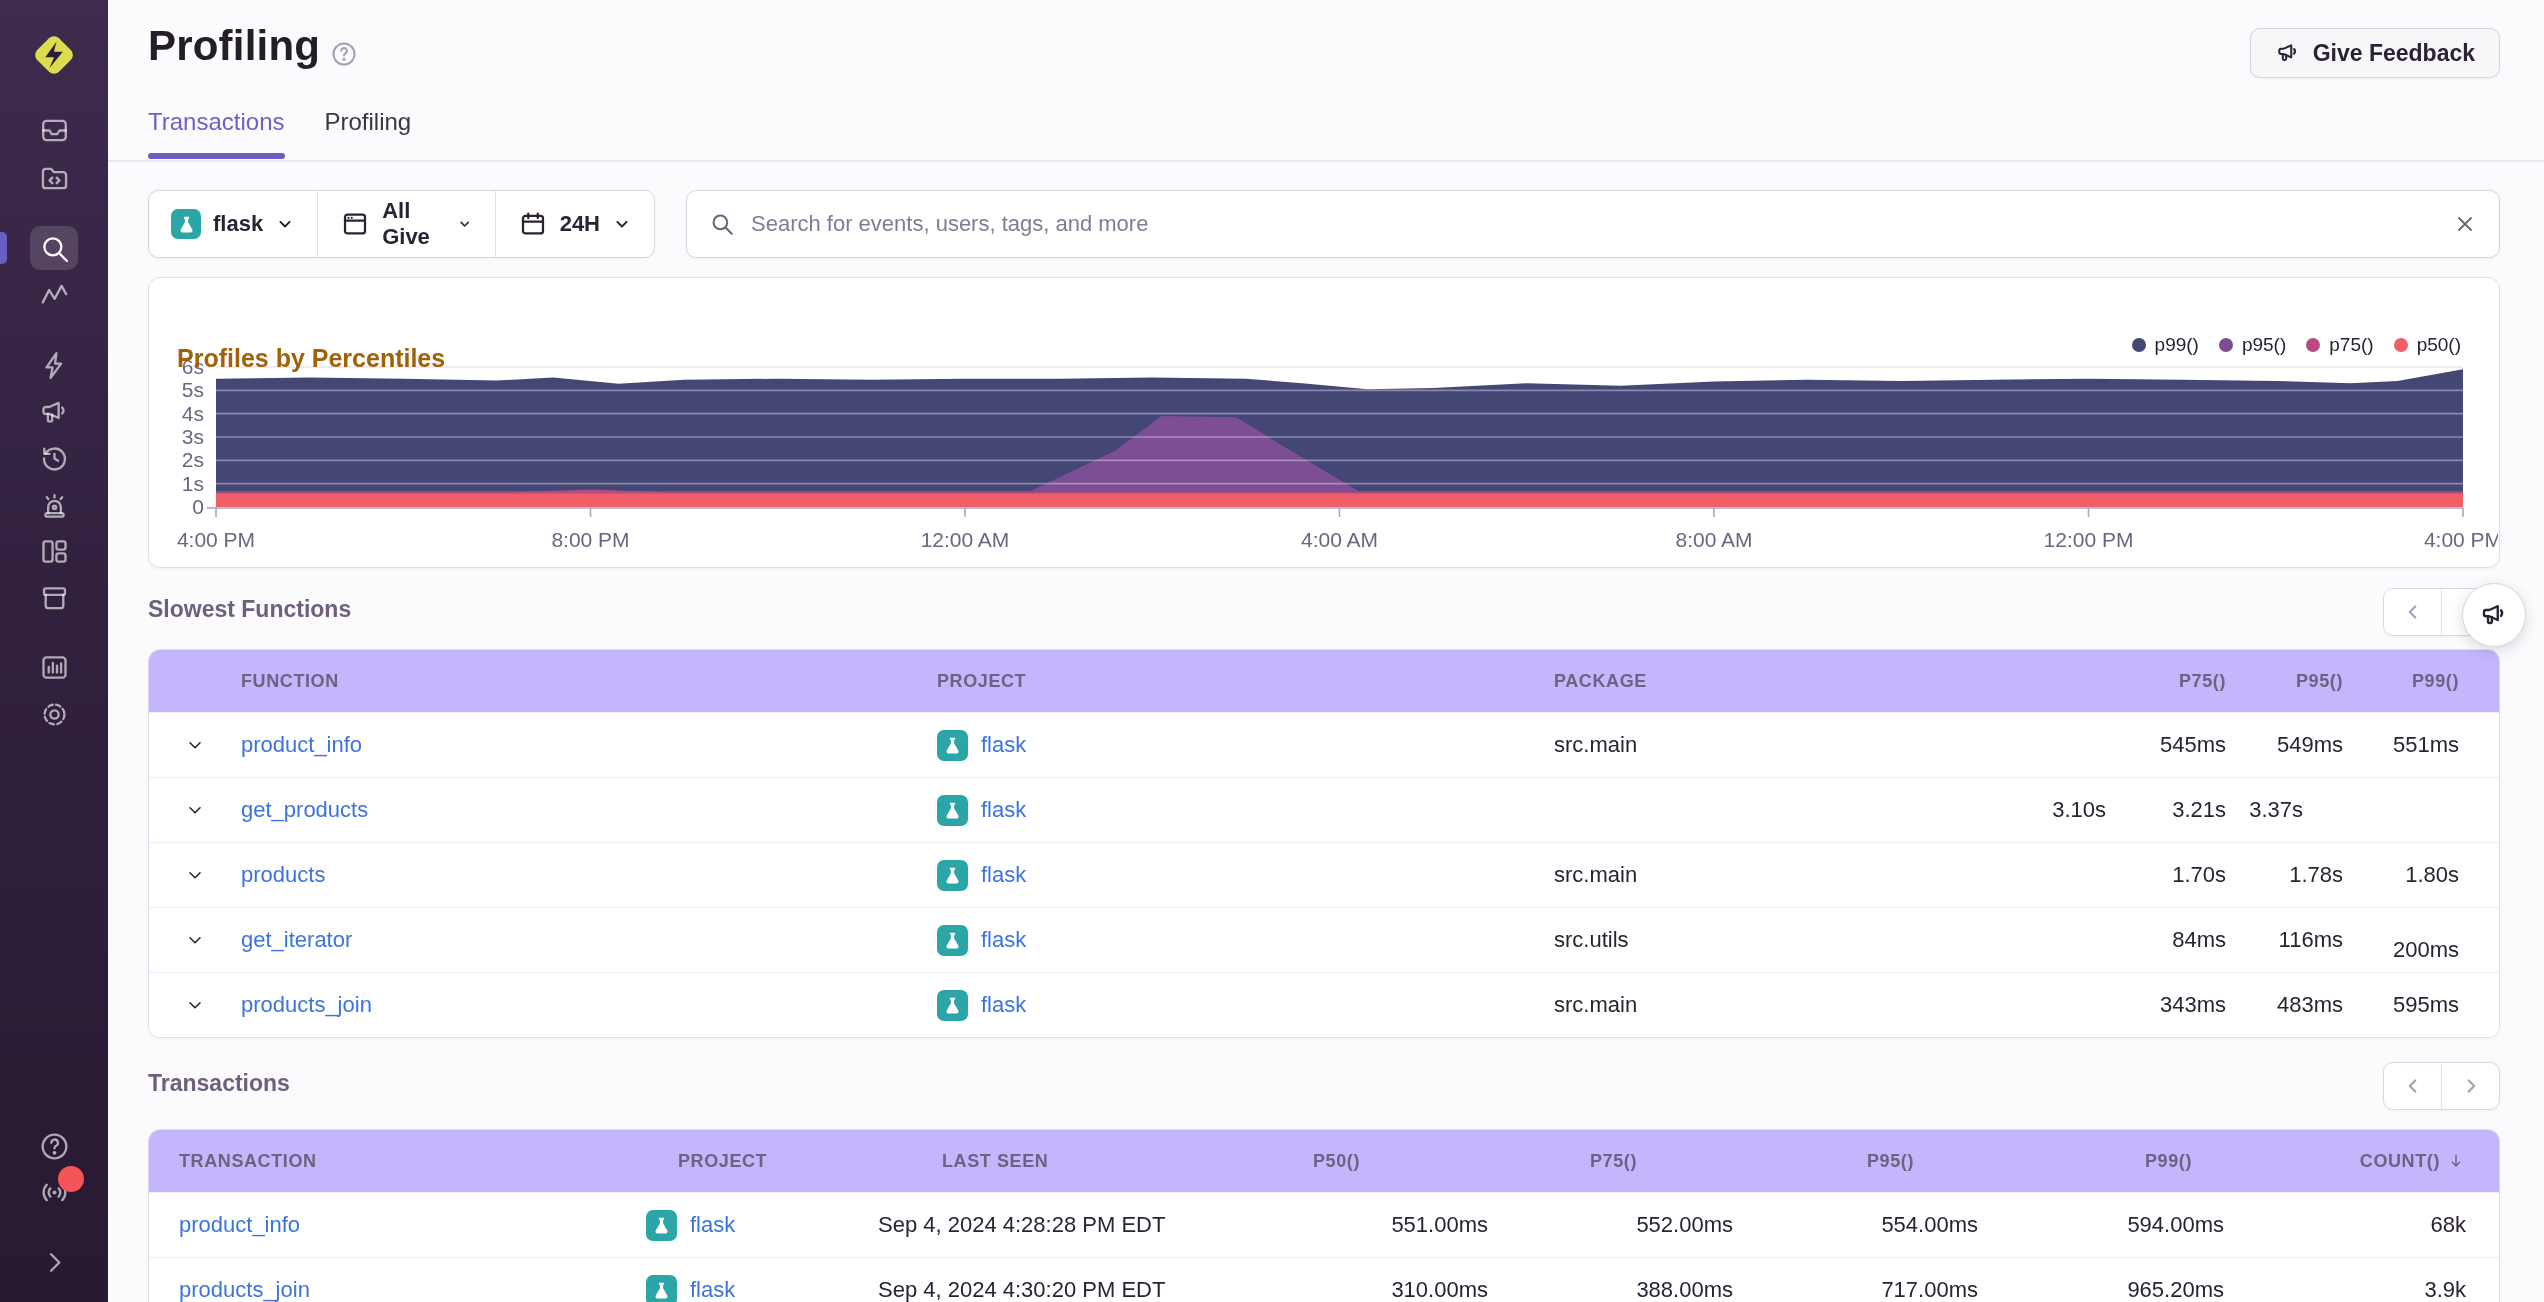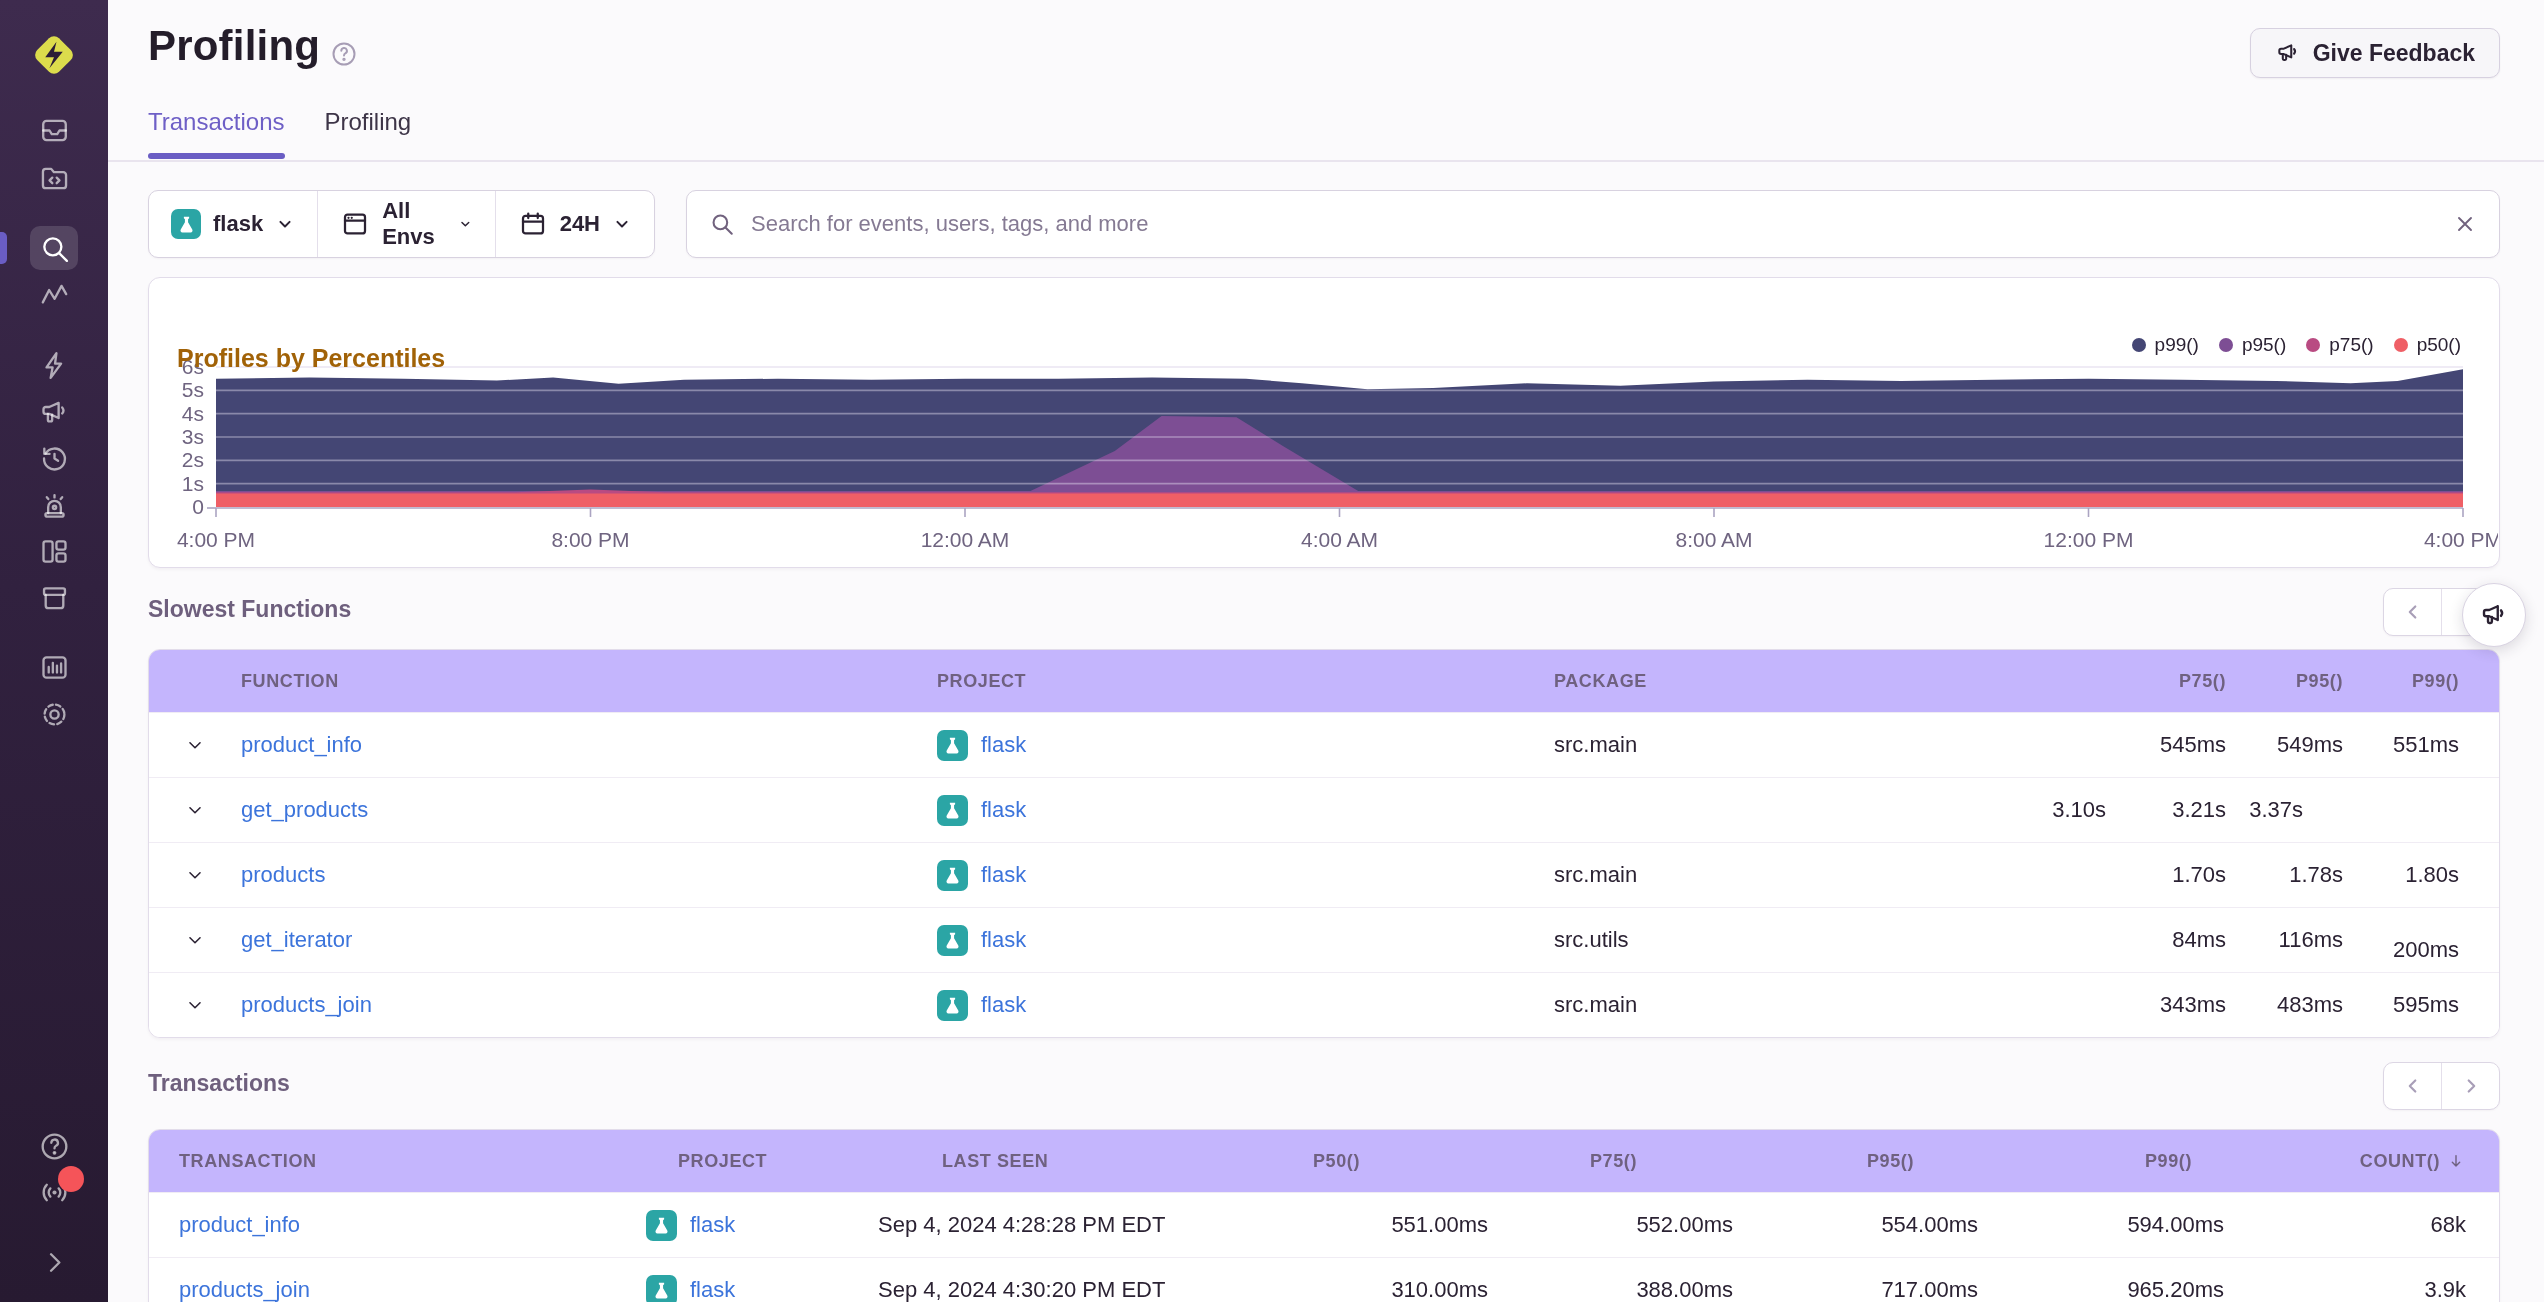--- a/index.html
+++ b/index.html
@@ -270,21 +270,21 @@
             <path d="M6.5 9.5L12 15l5.5-5.5"></path>
           </svg>
       </div>
       <div class="filter-seg">
         <span class="seg-icon">
           <svg viewBox="0 0 24 24" fill="none" stroke="currentColor" stroke-width="1.8" stroke-linecap="round">
               <rect x="4" y="4.5" width="16" height="15" rx="2"></rect>
               <path d="M4 9.2h16M6.8 7h.01M9.4 7h.01"></path>
             </svg>
         </span>
-        <span>All Envs</span>
+        <span>All Give</span>
         <svg class="chev" viewBox="0 0 24 24" fill="none" stroke="currentColor" stroke-width="2.4" stroke-linecap="round" stroke-linejoin="round">
             <path d="M6.5 9.5L12 15l5.5-5.5"></path>
           </svg>
       </div>
       <div class="filter-seg">
         <span class="seg-icon">
           <svg viewBox="0 0 24 24" fill="none" stroke="currentColor" stroke-width="1.8" stroke-linecap="round">
               <rect x="4" y="5.5" width="16" height="14" rx="2"></rect>
               <path d="M4 10h16M8.2 3.6v3.6M15.8 3.6v3.6"></path>
             </svg>

